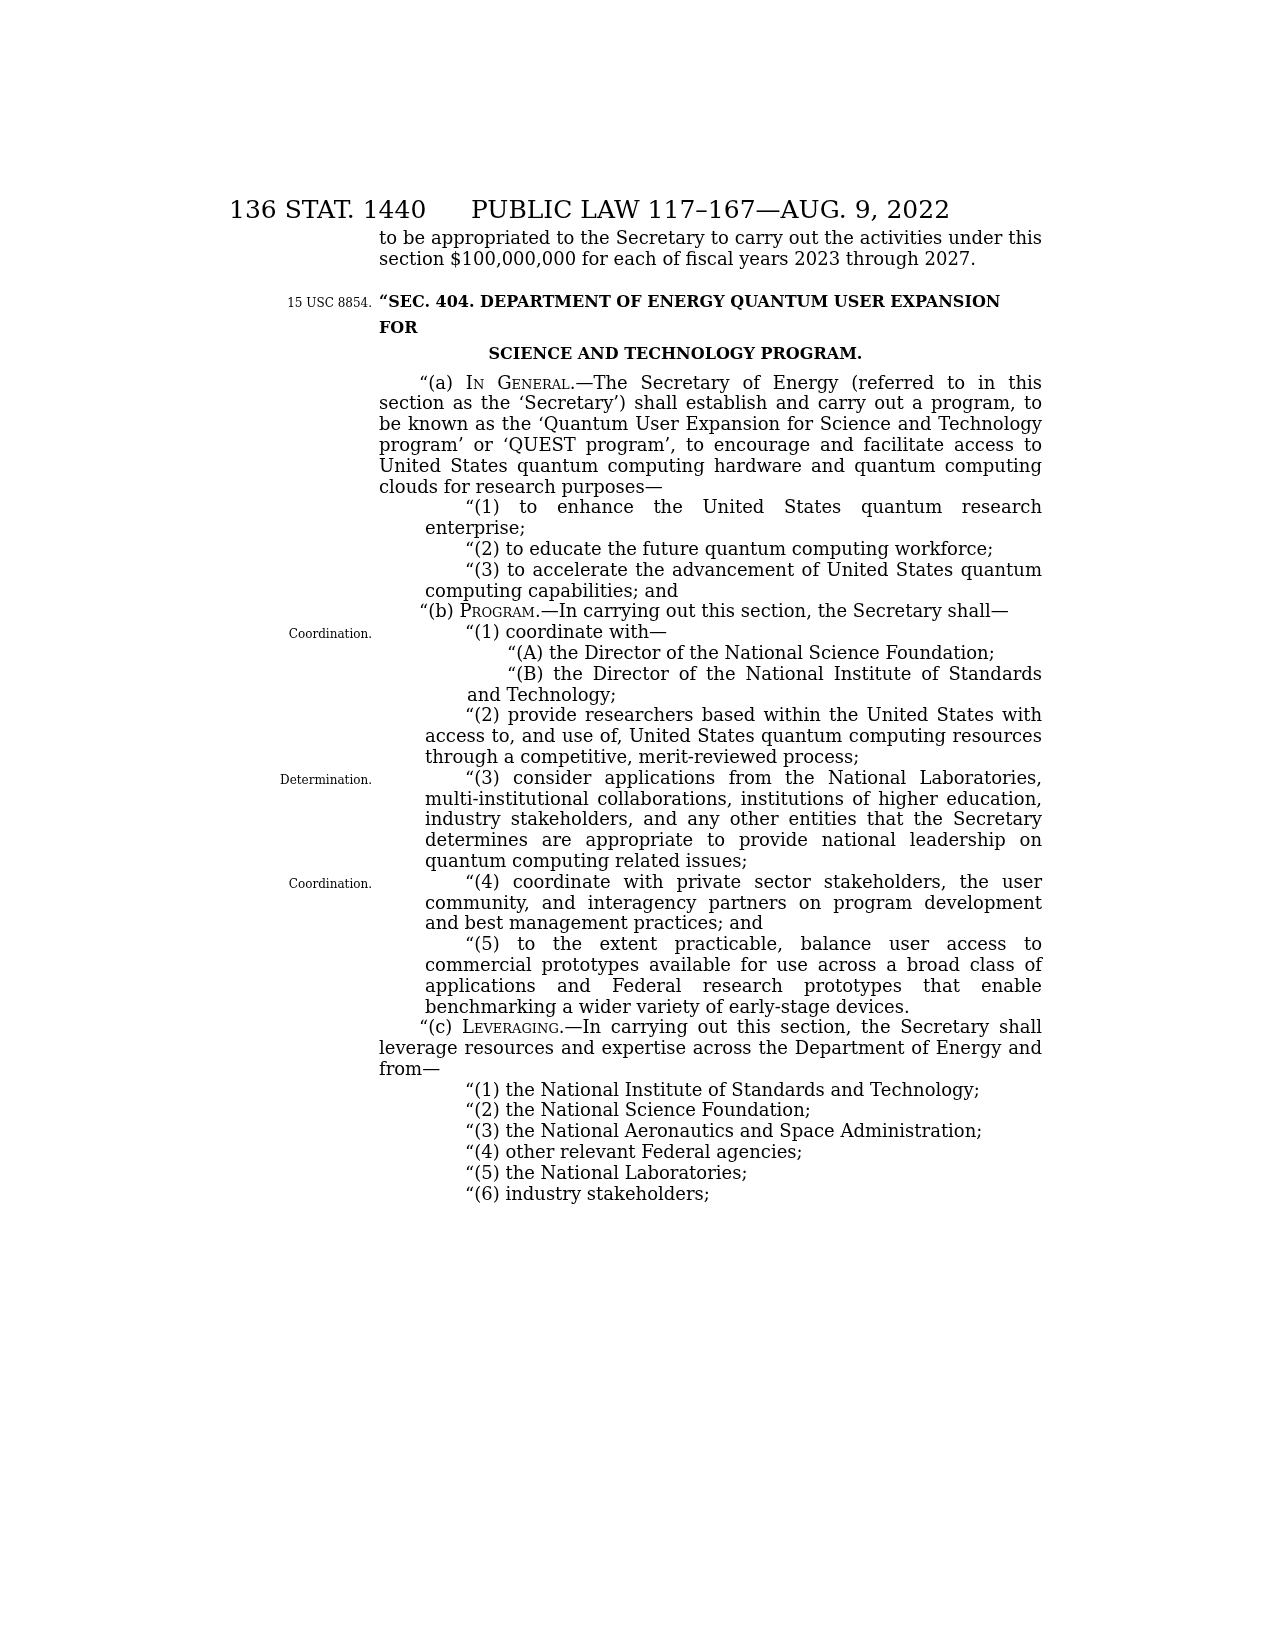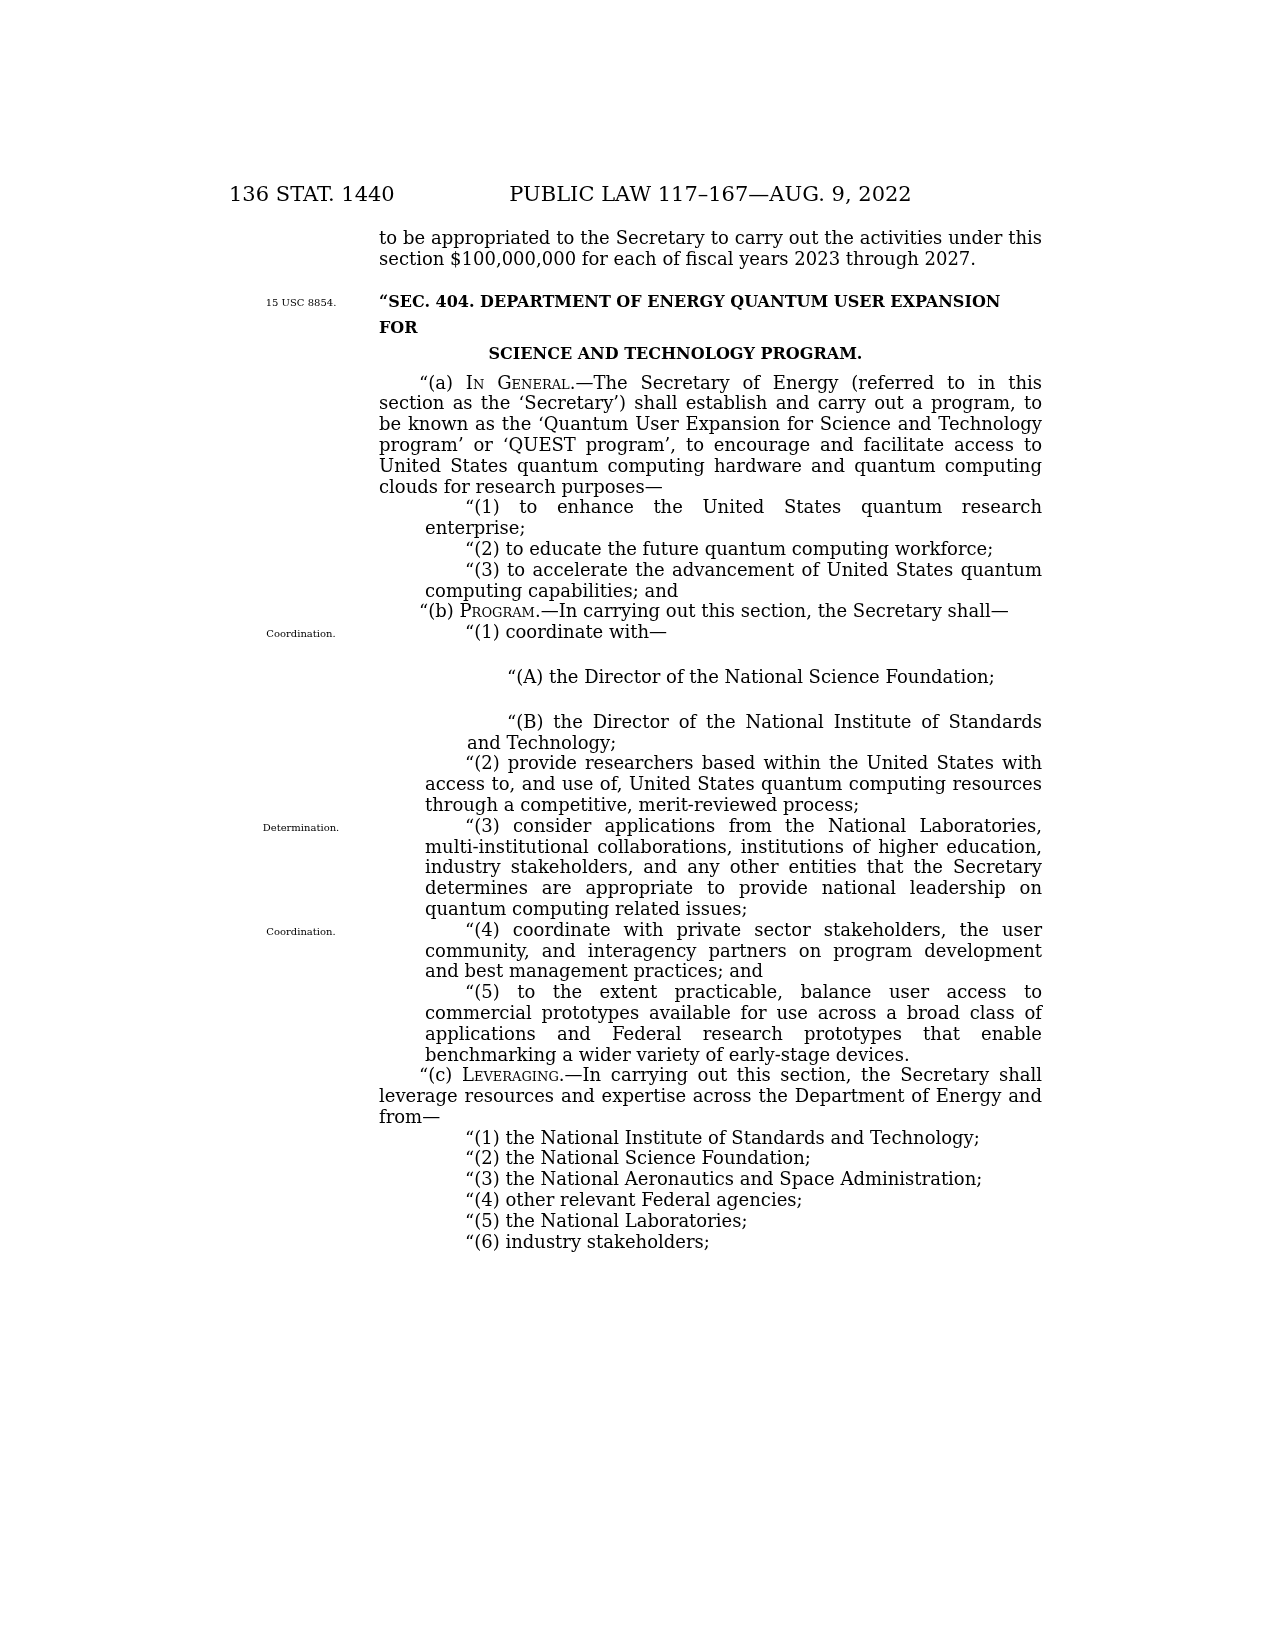--- a/index.html
+++ b/index.html
@@ -4,46 +4,46 @@
 <style>
   html,body{margin:0;padding:0;background:#ffffff;}
   .page{
     position:relative;
     width:1275px;height:1650px;
     background:#ffffff;
     color:#000;
     font-family:"DejaVu Serif", serif;
     overflow:hidden;
   }
-  .running-head{position:absolute;top:181px;left:0;width:1275px;height:26px;font-size:21px;line-height:26px;}
+  .running-head{position:absolute;top:197px;left:0;width:1275px;height:26px;font-size:25px;line-height:26px;}
   .stat-no{position:absolute;left:229px;top:0;white-space:nowrap;}
   .law-title{position:absolute;left:379px;top:0;width:663px;text-align:center;white-space:nowrap;}
   .content{
     position:absolute;left:379px;top:228px;width:663px;
     font-size:18px;line-height:20.8px;
     text-align:justify;
   }
   .para{position:relative;}
   .l0{margin-left:0;}
   .l1{margin-left:46px;}
-  .l2{margin-left:88px;margin-top:24px;}
+  .l2{margin-left:88px;}
   .fi{text-indent:40px;}
   .heading{
     position:relative;
     font-weight:bold;
     font-size:16px;line-height:26px;
     margin:19px 0 6px 0;
     text-align:left;text-indent:0;
   }
   .heading .h-line2{text-align:center;padding-right:70px;}
   .margin-note{
     position:absolute;
     width:142px;
-    font-size:10px;line-height:16px;
-    text-align:center;text-indent:0;font-weight:normal;
+    font-size:12px;line-height:16px;
+    text-align:right;text-indent:0;font-weight:normal;
     top:4px;
     white-space:nowrap;
   }
   .heading .margin-note{top:6px;}
   .l0 > .margin-note, .heading > .margin-note{left:-149px;}
   .l1 > .margin-note{left:-195px;}
   .sc{font-variant:small-caps;}
 </style>
 </head>
 <body>

